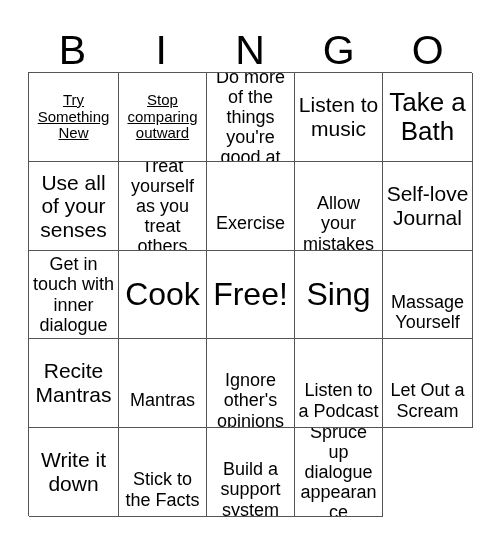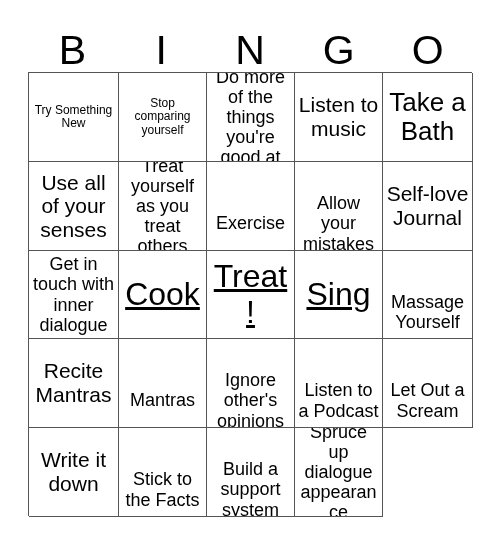--- a/index.html
+++ b/index.html
@@ -70,46 +70,46 @@
   }
   .cell-text {
     display: block;
     width: 100%;
     line-height: 1.12;
     word-wrap: break-word;
     hyphens: none;
   }
   
   .fs-xs .cell-text { font-size: 18px; }
-  .fs-sm .cell-text { font-size: 12px; }
+  .fs-sm .cell-text { font-size: 15px; text-decoration: underline; }
   .fs-md .cell-text { font-size: 18px; margin-top: 35px; }
   .fs-lg .cell-text { font-size: 21px; }
   .fs-xl .cell-text { font-size: 26px; }
-  .fs-xxl .cell-text { font-size: 32px; text-decoration: underline; }
+  .fs-xxl .cell-text { font-size: 32px; }
 </style>
 </head>
 <body>
 
 <div id="card">
 
   <div id="bingo-header">
     <div class="header-letter">B</div>
     <div class="header-letter">I</div>
     <div class="header-letter">N</div>
     <div class="header-letter">G</div>
     <div class="header-letter">O</div>
   </div>
 
   <div id="bingo-grid">
 
     <div class="bingo-cell fs-sm">
         <span class="cell-text">Try Something New</span>
       </div>
     <div class="bingo-cell fs-sm">
-        <span class="cell-text">Stop comparing yourself</span>
+        <span class="cell-text">Stop comparing outward</span>
       </div>
     <div class="bingo-cell fs-xs">
         <span class="cell-text">Do more of the things you're good at</span>
       </div>
     <div class="bingo-cell fs-lg">
         <span class="cell-text">Listen to music</span>
       </div>
     <div class="bingo-cell fs-xl">
         <span class="cell-text">Take a Bath</span>
       </div>
@@ -130,21 +130,21 @@
         <span class="cell-text">Self-love Journal</span>
       </div>
 
     <div class="bingo-cell fs-xs">
         <span class="cell-text">Get in touch with inner dialogue</span>
       </div>
     <div class="bingo-cell fs-xxl">
         <span class="cell-text">Cook</span>
       </div>
     <div class="bingo-cell fs-xxl">
-        <span class="cell-text">Treat!</span>
+        <span class="cell-text">Free!</span>
       </div>
     <div class="bingo-cell fs-xxl">
         <span class="cell-text">Sing</span>
       </div>
     <div class="bingo-cell fs-md">
         <span class="cell-text">Massage Yourself</span>
       </div>
 
     <div class="bingo-cell fs-lg">
         <span class="cell-text">Recite Mantras</span>

